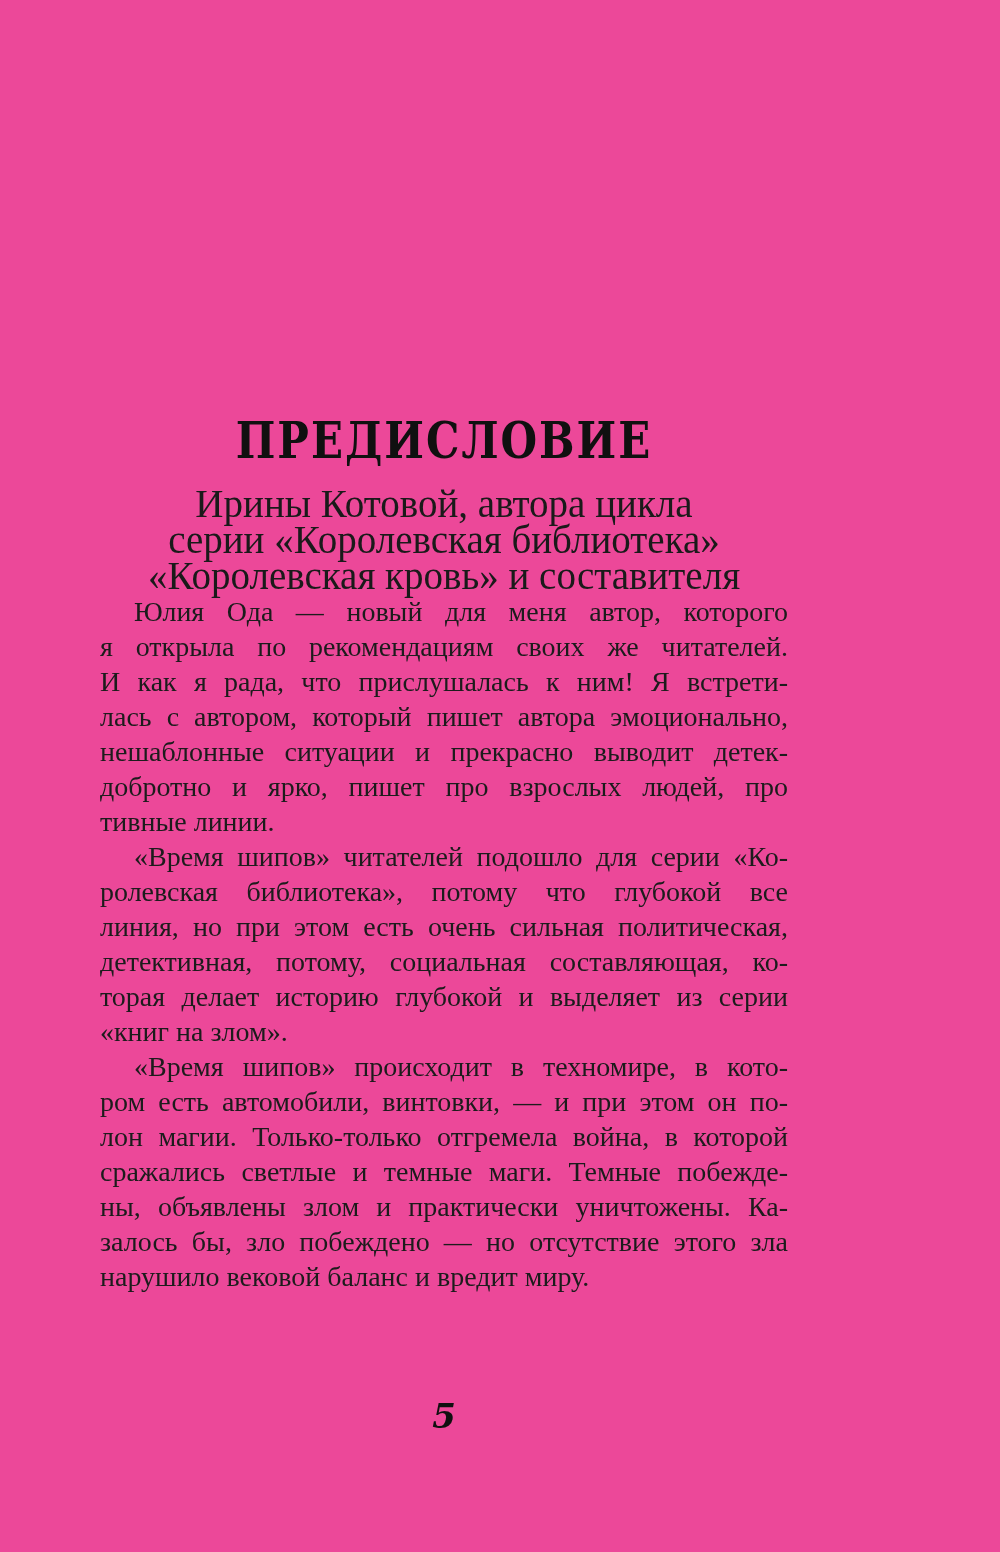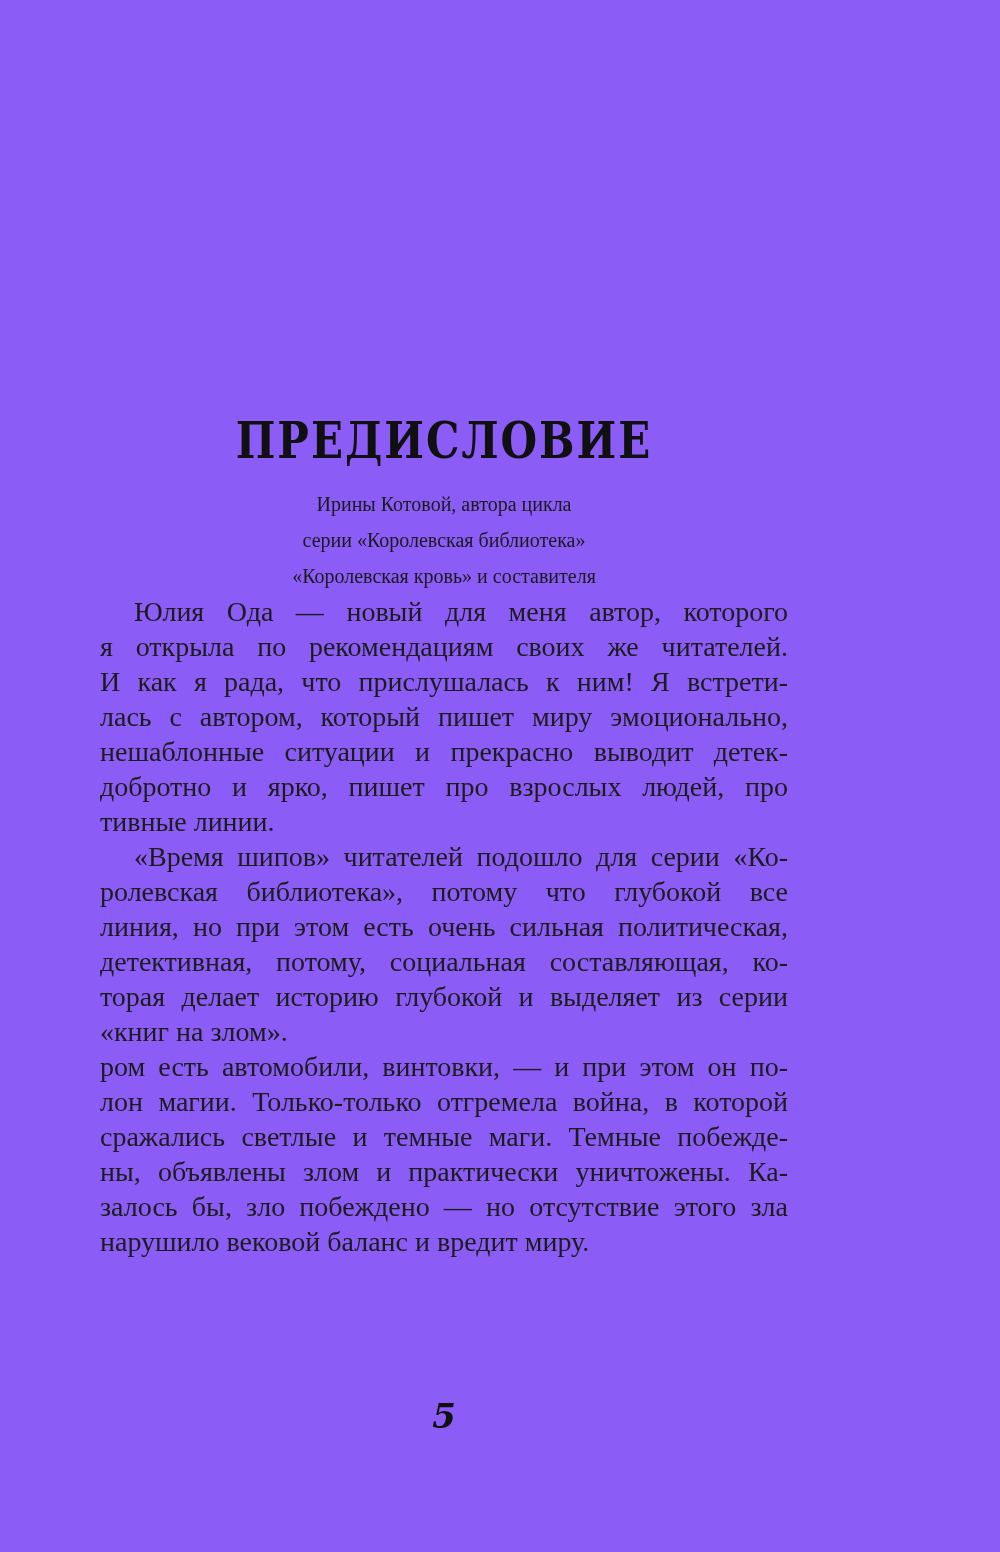--- a/index.html
+++ b/index.html
@@ -11,21 +11,21 @@
     width: 1000px;
     height: 1552px;
     overflow: hidden;
     font-family: "Liberation Serif", serif;
     color: #1c1c1c;
   }
   .page {
     position: relative;
     width: 1000px;
     height: 1552px;
-    background: #8b5cf6;
+    background: #ec4899;
   }
   .column {
     position: absolute;
     left: 100px;
     top: 412px;
     width: 688px;
   }
   .title {
     margin: 0;
     text-align: center;
@@ -34,21 +34,21 @@
     font-size: 42px;
     line-height: 50px;
     letter-spacing: 2px;
     color: #101010;
     transform: scaleY(1.18);
     transform-origin: center top;
   }
   .subtitle {
     margin-top: 24px;
     text-align: center;
-    font-size: 20px;
+    font-size: 39px;
     line-height: 36px;
     color: #1a1a1a;
   }
   .body-text {
     font-size: 28px;
     line-height: 35px;
     color: #1c1c1c;
   }
   .paragraph {
     margin: 0;
@@ -86,34 +86,35 @@
     <div class="subtitle">
         <div class="subtitle-line">Ирины Котовой, автора цикла</div>
         <div class="subtitle-line">серии «Королевская библиотека»</div>
         <div class="subtitle-line">«Королевская кровь» и составителя</div>
       </div>
     <div class="body-text">
         <div class="paragraph">
           <div class="line first">Юлия Ода — новый для меня автор, которого</div>
           <div class="line">я открыла по рекомендациям своих же читателей.</div>
           <div class="line">И как я рада, что прислушалась к ним! Я встрети-</div>
-          <div class="line">лась с автором, который пишет миру эмоционально,</div>
+          <div class="line">лась с автором, который пишет автора эмоционально,</div>
           <div class="line">нешаблонные ситуации и прекрасно выводит детек-</div>
           <div class="line">добротно и ярко, пишет про взрослых людей, про</div>
           <div class="line last">тивные линии.</div>
         </div>
         <div class="paragraph">
           <div class="line first">«Время шипов» читателей подошло для серии «Ко-</div>
           <div class="line">ролевская библиотека», потому что глубокой все</div>
           <div class="line">линия, но при этом есть очень сильная политическая,</div>
           <div class="line">детективная, потому, социальная составляющая, ко-</div>
           <div class="line">торая делает историю глубокой и выделяет из серии</div>
           <div class="line last">«книг на злом».</div>
         </div>
         <div class="paragraph">
+          <div class="line first">«Время шипов» происходит в техномире, в кото-</div>
           <div class="line">ром есть автомобили, винтовки, — и при этом он по-</div>
           <div class="line">лон магии. Только-только отгремела война, в которой</div>
           <div class="line">сражались светлые и темные маги. Темные побежде-</div>
           <div class="line">ны, объявлены злом и практически уничтожены. Ка-</div>
           <div class="line">залось бы, зло побеждено — но отсутствие этого зла</div>
           <div class="line last">нарушило вековой баланс и вредит миру.</div>
         </div>
       </div>
   </div>
   <div class="page-number">5</div>

